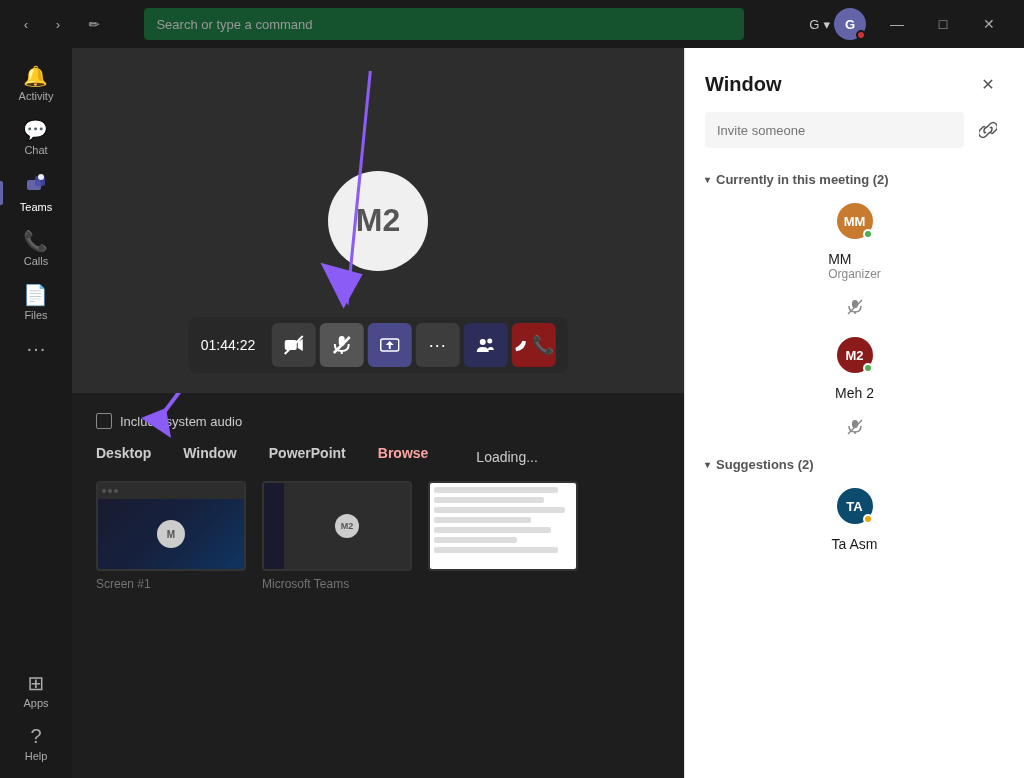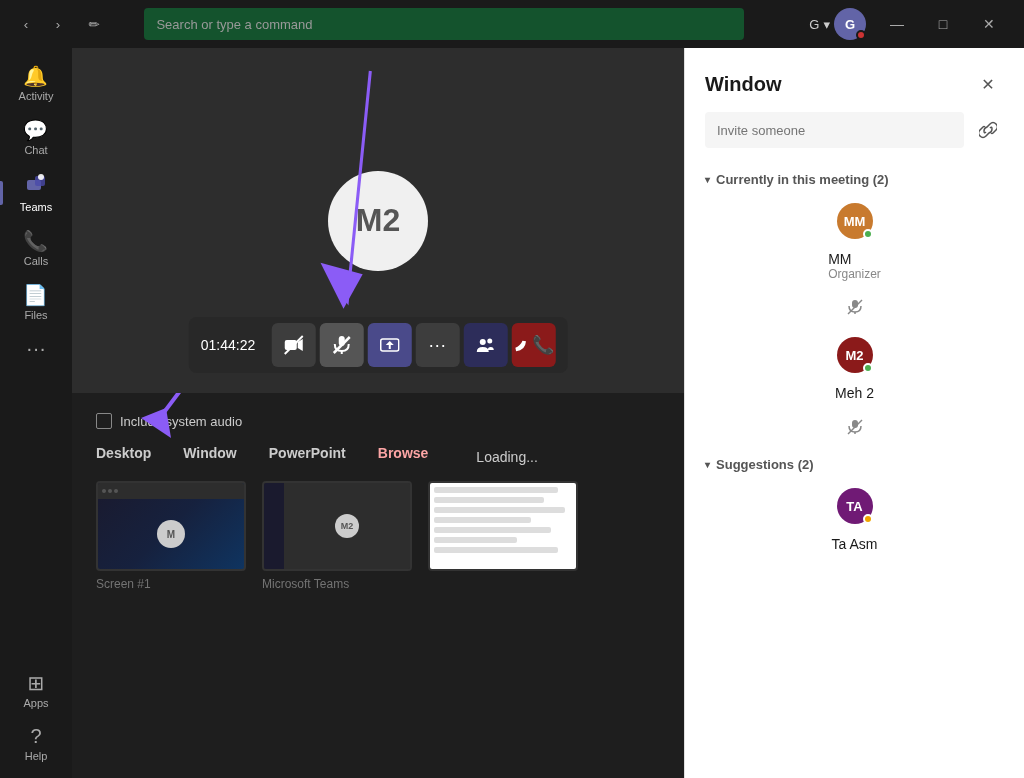--- a/index.html
+++ b/index.html
@@ -566,21 +566,21 @@
           </svg>
         </button>
       </div>
 
       <div class="panel-section-header">
         <span class="section-chevron">▾</span>
         <span>Suggestions (2)</span>
       </div>
 
       <div class="participant-item">
-        <div class="p-avatar" style="background:#701a75;">
+        <div class="p-avatar" style="background:#0c4a6e;">
           <span>TA</span>
           <div class="p-status" style="background:#f0a500;"></div>
         </div>
         <div class="p-info">
           <div class="p-name">Ta Asm</div>
           <div class="p-role"></div>
         </div>
       </div>
     </div>
 

